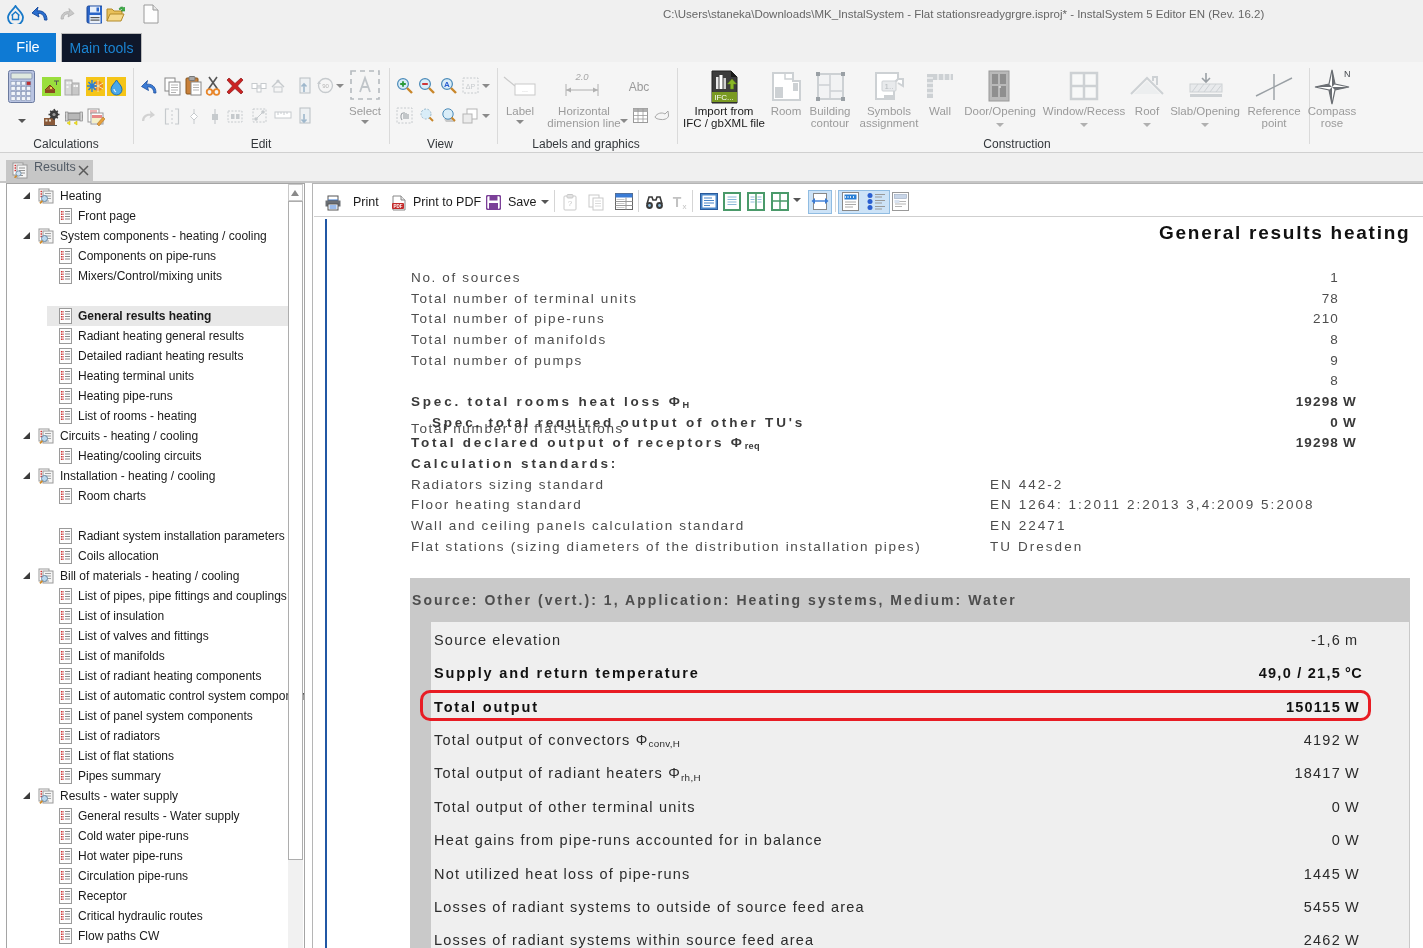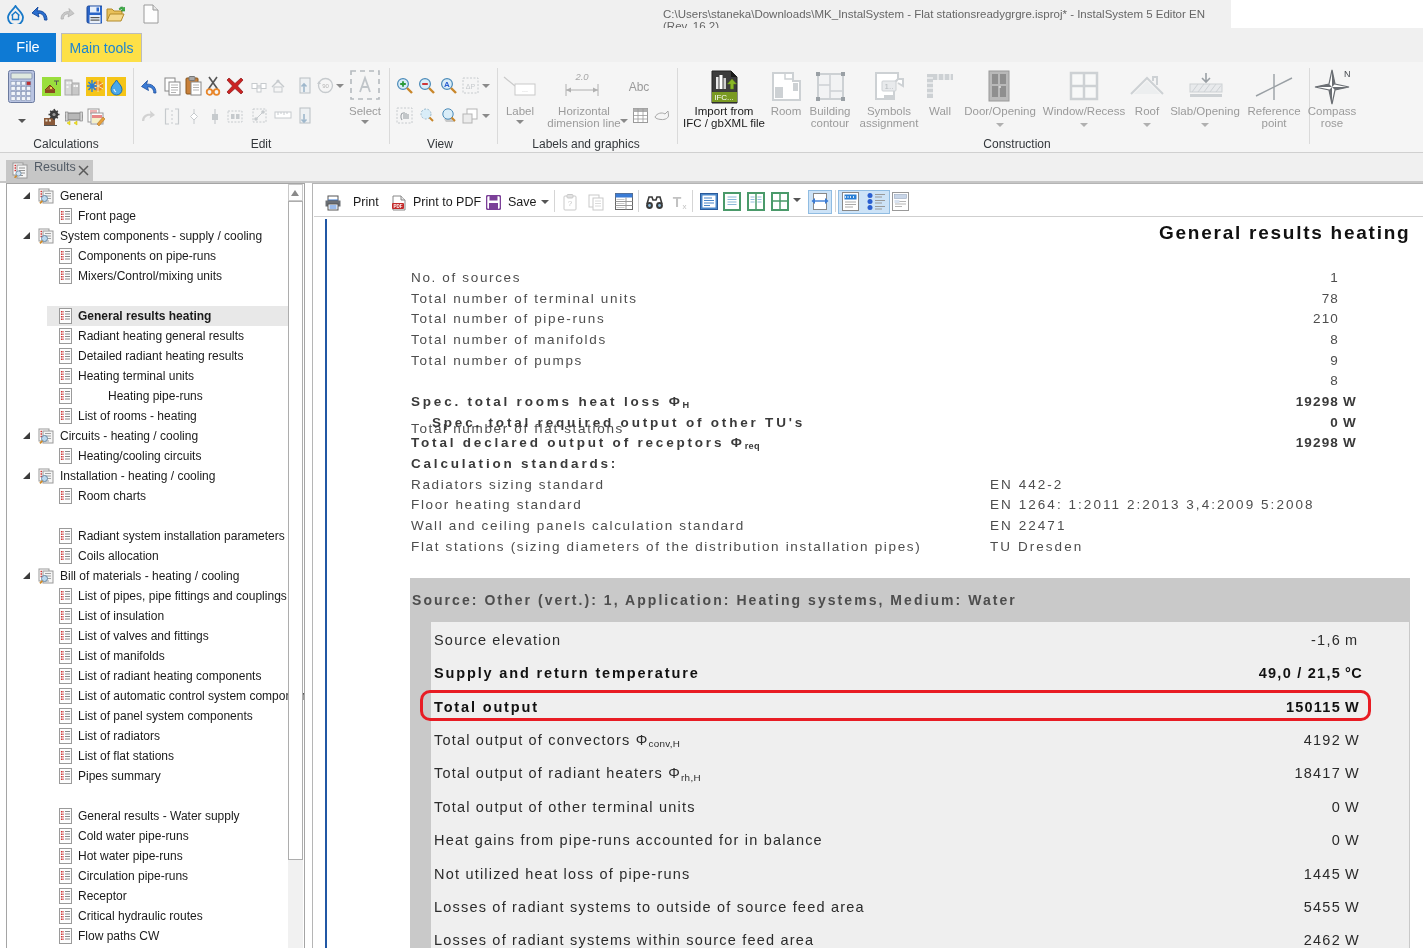--- a/index.html
+++ b/index.html
@@ -1,22 +1,22 @@
 <!DOCTYPE html>
 <html><head><meta charset="utf-8">
 <style>
 html,body{margin:0;padding:0;}
 body{width:1423px;height:948px;overflow:hidden;position:relative;
  font-family:"Liberation Sans",sans-serif;background:#fff;}
 .abs{position:absolute;}
-.titlebar{left:0;top:0;width:1231px;height:28px;background:#f0f0f0;}
+.titlebar{left:0;top:0;width:1423px;height:28px;background:#f0f0f0;}
 .tabrow{left:0;top:28px;width:1423px;height:34px;background:#f0f0f0;}
 .filetab{left:0;top:33px;width:56px;height:29px;background:#0e7ad4;color:#fff;
  font-size:14.5px;text-align:center;line-height:29px;}
-.maintab{left:61px;top:33px;width:81px;height:29px;background:#fde047;
+.maintab{left:61px;top:33px;width:81px;height:29px;background:#0f172a;
  border:1px solid #bcbcbc;border-bottom:none;color:#1b84d2;font-size:14px;
  text-align:center;line-height:29px;box-sizing:border-box;}
 .ribbon{left:0;top:62px;width:1423px;height:91px;background:#f5f5f5;
  border-bottom:1px solid #d0d0d0;box-sizing:border-box;}
 .gsep{position:absolute;top:6px;width:1px;height:76px;background:#dadada;}
 .glabel{position:absolute;top:75px;font-size:12px;color:#33373b;text-align:center;transform:translateX(-50%);white-space:nowrap;}
 .btext{position:absolute;font-size:11.5px;color:#9b9b9b;text-align:center;transform:translateX(-50%);white-space:nowrap;line-height:12px;}
 .btext.dark{color:#1a1a1a;}
 .dropd{position:absolute;width:0;height:0;border-left:4px solid transparent;border-right:4px solid transparent;border-top:4px solid #8a8a8a;}
 .docstrip{left:0;top:153px;width:1423px;height:30px;background:#f0f0f0;}
@@ -415,41 +415,41 @@
 <div class="trow" style="top:1.5px">
 <div class="tri" style="left:16px;top:6px"></div>
 <svg class="abs" style="left:31px;top:2px" width="16" height="16" viewBox="0 0 16 16">
         <rect x="1" y="1" width="10" height="12" fill="#fff" stroke="#999"></rect>
         <path d="M2.5 3.5 h1.5 M2.5 6 h1.5 M2.5 8.5 h1.5" stroke="#cc3333" stroke-width="1.3"></path>
         <rect x="5" y="3" width="10" height="12" fill="#f5f5f5" stroke="#999"></rect>
         <path d="M7 5.5 h6 M7 8 h6 M7 10.5 h6 M7 13 h4" stroke="#999" stroke-width="0.9"></path>
         <circle cx="6.5" cy="10.5" r="3" fill="#bcd8ee" stroke="#6a8aa5"></circle>
         <path d="M4.3 12.8 L2 15.3" stroke="#d08a28" stroke-width="1.8"></path>
       </svg>
-<div class="txt" style="left:53px">General</div>
+<div class="txt" style="left:53px">Heating</div>
 </div>
 <div class="trow" style="top:21.5px">
 <svg class="abs" style="left:51px;top:2px" width="15" height="16" viewBox="0 0 15 16">
         <rect x="1.5" y="0.5" width="12" height="15" fill="#fdfdfd" stroke="#9a9a9a"></rect>
         <path d="M3.5 3 v10 M5 3 v10" stroke="#cc3333" stroke-width="1.1" stroke-dasharray="1.5 1"></path>
         <path d="M7 3.5 h5 M7 6 h5 M7 8.5 h5 M7 11 h5" stroke="#8a8a8a" stroke-width="1"></path>
       </svg>
 <div class="txt" style="left:71px;">Front page</div>
 </div>
 <div class="trow" style="top:41.5px">
 <div class="tri" style="left:16px;top:6px"></div>
 <svg class="abs" style="left:31px;top:2px" width="16" height="16" viewBox="0 0 16 16">
         <rect x="1" y="1" width="10" height="12" fill="#fff" stroke="#999"></rect>
         <path d="M2.5 3.5 h1.5 M2.5 6 h1.5 M2.5 8.5 h1.5" stroke="#cc3333" stroke-width="1.3"></path>
         <rect x="5" y="3" width="10" height="12" fill="#f5f5f5" stroke="#999"></rect>
         <path d="M7 5.5 h6 M7 8 h6 M7 10.5 h6 M7 13 h4" stroke="#999" stroke-width="0.9"></path>
         <circle cx="6.5" cy="10.5" r="3" fill="#bcd8ee" stroke="#6a8aa5"></circle>
         <path d="M4.3 12.8 L2 15.3" stroke="#d08a28" stroke-width="1.8"></path>
       </svg>
-<div class="txt" style="left:53px">System components - supply / cooling</div>
+<div class="txt" style="left:53px">System components - heating / cooling</div>
 </div>
 <div class="trow" style="top:61.5px">
 <svg class="abs" style="left:51px;top:2px" width="15" height="16" viewBox="0 0 15 16">
         <rect x="1.5" y="0.5" width="12" height="15" fill="#fdfdfd" stroke="#9a9a9a"></rect>
         <path d="M3.5 3 v10 M5 3 v10" stroke="#cc3333" stroke-width="1.1" stroke-dasharray="1.5 1"></path>
         <path d="M7 3.5 h5 M7 6 h5 M7 8.5 h5 M7 11 h5" stroke="#8a8a8a" stroke-width="1"></path>
       </svg>
 <div class="txt" style="left:71px;">Components on pipe-runs</div>
 </div>
 <div class="trow" style="top:81.5px">
@@ -492,21 +492,21 @@
         <path d="M7 3.5 h5 M7 6 h5 M7 8.5 h5 M7 11 h5" stroke="#8a8a8a" stroke-width="1"></path>
       </svg>
 <div class="txt" style="left:71px;">Heating terminal units</div>
 </div>
 <div class="trow" style="top:201.5px">
 <svg class="abs" style="left:51px;top:2px" width="15" height="16" viewBox="0 0 15 16">
         <rect x="1.5" y="0.5" width="12" height="15" fill="#fdfdfd" stroke="#9a9a9a"></rect>
         <path d="M3.5 3 v10 M5 3 v10" stroke="#cc3333" stroke-width="1.1" stroke-dasharray="1.5 1"></path>
         <path d="M7 3.5 h5 M7 6 h5 M7 8.5 h5 M7 11 h5" stroke="#8a8a8a" stroke-width="1"></path>
       </svg>
-<div class="txt" style="left:71px;margin-left:30px;">Heating pipe-runs</div>
+<div class="txt" style="left:71px;">Heating pipe-runs</div>
 </div>
 <div class="trow" style="top:221.5px">
 <svg class="abs" style="left:51px;top:2px" width="15" height="16" viewBox="0 0 15 16">
         <rect x="1.5" y="0.5" width="12" height="15" fill="#fdfdfd" stroke="#9a9a9a"></rect>
         <path d="M3.5 3 v10 M5 3 v10" stroke="#cc3333" stroke-width="1.1" stroke-dasharray="1.5 1"></path>
         <path d="M7 3.5 h5 M7 6 h5 M7 8.5 h5 M7 11 h5" stroke="#8a8a8a" stroke-width="1"></path>
       </svg>
 <div class="txt" style="left:71px;">List of rooms - heating</div>
 </div>
 <div class="trow" style="top:241.5px">
@@ -649,20 +649,32 @@
       </svg>
 <div class="txt" style="left:71px;">List of flat stations</div>
 </div>
 <div class="trow" style="top:581.5px">
 <svg class="abs" style="left:51px;top:2px" width="15" height="16" viewBox="0 0 15 16">
         <rect x="1.5" y="0.5" width="12" height="15" fill="#fdfdfd" stroke="#9a9a9a"></rect>
         <path d="M3.5 3 v10 M5 3 v10" stroke="#cc3333" stroke-width="1.1" stroke-dasharray="1.5 1"></path>
         <path d="M7 3.5 h5 M7 6 h5 M7 8.5 h5 M7 11 h5" stroke="#8a8a8a" stroke-width="1"></path>
       </svg>
 <div class="txt" style="left:71px;">Pipes summary</div>
+</div>
+<div class="trow" style="top:601.5px">
+<div class="tri" style="left:16px;top:6px"></div>
+<svg class="abs" style="left:31px;top:2px" width="16" height="16" viewBox="0 0 16 16">
+        <rect x="1" y="1" width="10" height="12" fill="#fff" stroke="#999"></rect>
+        <path d="M2.5 3.5 h1.5 M2.5 6 h1.5 M2.5 8.5 h1.5" stroke="#cc3333" stroke-width="1.3"></path>
+        <rect x="5" y="3" width="10" height="12" fill="#f5f5f5" stroke="#999"></rect>
+        <path d="M7 5.5 h6 M7 8 h6 M7 10.5 h6 M7 13 h4" stroke="#999" stroke-width="0.9"></path>
+        <circle cx="6.5" cy="10.5" r="3" fill="#bcd8ee" stroke="#6a8aa5"></circle>
+        <path d="M4.3 12.8 L2 15.3" stroke="#d08a28" stroke-width="1.8"></path>
+      </svg>
+<div class="txt" style="left:53px">Results - water supply</div>
 </div>
 <div class="trow" style="top:621.5px">
 <svg class="abs" style="left:51px;top:2px" width="15" height="16" viewBox="0 0 15 16">
         <rect x="1.5" y="0.5" width="12" height="15" fill="#fdfdfd" stroke="#9a9a9a"></rect>
         <path d="M3.5 3 v10 M5 3 v10" stroke="#cc3333" stroke-width="1.1" stroke-dasharray="1.5 1"></path>
         <path d="M7 3.5 h5 M7 6 h5 M7 8.5 h5 M7 11 h5" stroke="#8a8a8a" stroke-width="1"></path>
       </svg>
 <div class="txt" style="left:71px;">General results - Water supply</div>
 </div>
 <div class="trow" style="top:641.5px">

